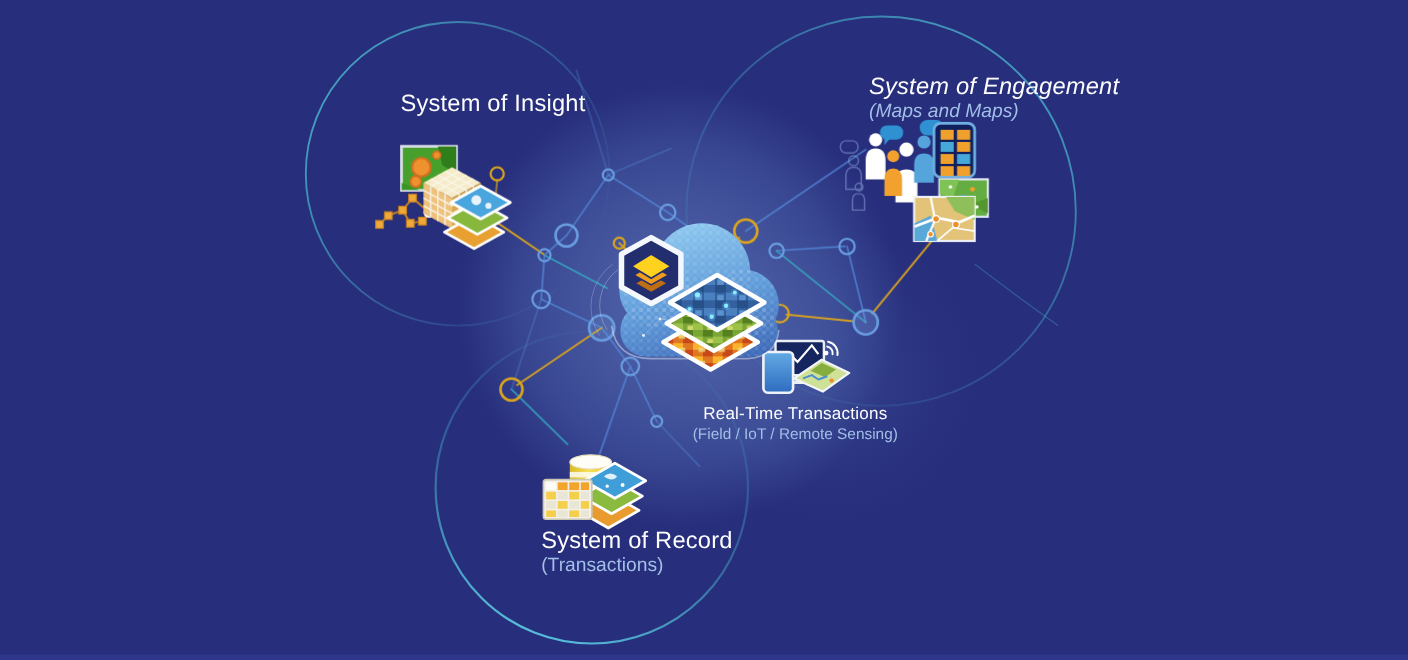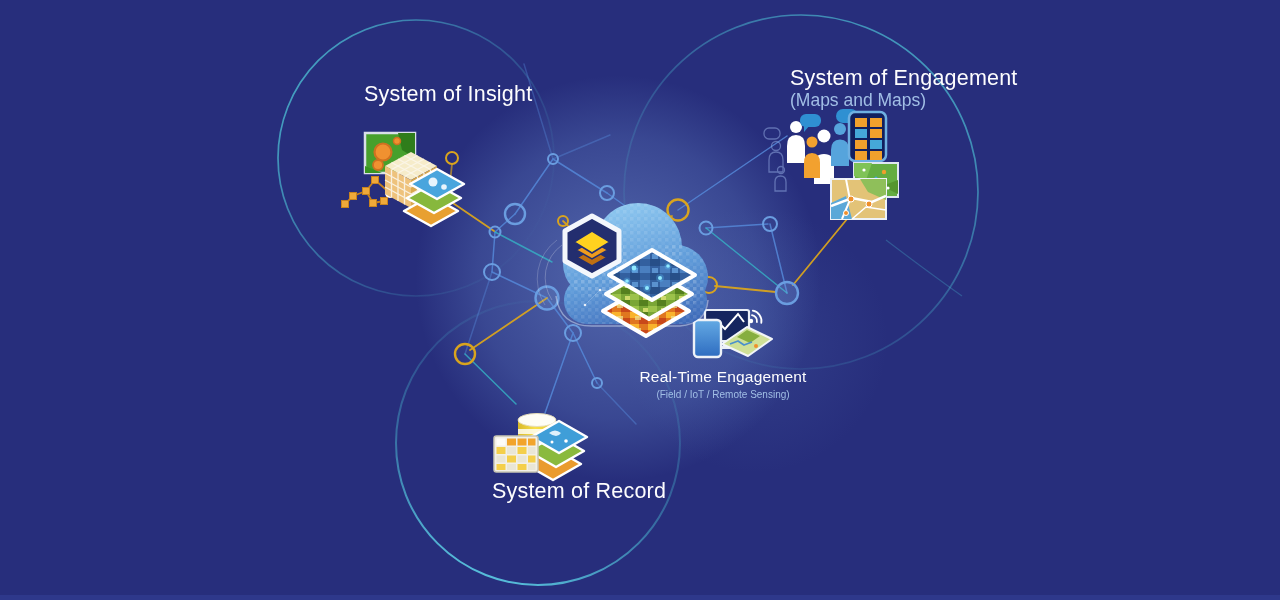--- a/index.html
+++ b/index.html
@@ -10,23 +10,23 @@
       radial-gradient(circle 270px at 618px 278px, rgba(128,162,222,0.50), rgba(110,145,210,0.26) 52%, rgba(39,46,124,0) 75%),
       radial-gradient(circle 190px at 755px 340px, rgba(95,128,195,0.20), rgba(39,46,124,0) 70%),
       #272e7c;
   }
   .bottom-band{position:absolute;left:0;bottom:0;width:1280px;height:5px;background:#303a8d;opacity:.9;}
   svg.art{position:absolute;left:0;top:0;}
   .sys-label{position:absolute;z-index:5;}
   .sys-label .t{color:#fdfdfe;font-size:21.5px;line-height:24px;letter-spacing:.2px;}
   .sys-label .s{color:#a2bfe6;font-size:17.5px;line-height:21px;}
   .sys-label.small .t{font-size:15.5px;line-height:18px;}
-  .sys-label.small .s{font-size:10px;line-height:17px;}
+  .sys-label.small .s{font-size:14px;line-height:17px;}
   .lbl-insight{left:364px;top:82px;}
-  .lbl-engagement{left:790px;top:66px;}
+  .lbl-engagement{left:790px;top:66px;font-style:italic;}
   .lbl-record{left:492px;top:479px;}
   .lbl-realtime{left:573px;top:368px;width:300px;text-align:center;}
 </style>
 </head>
 <body>
 
 <div class="stage">
 
 <svg class="art" width="1280" height="600" viewBox="0 0 1280 600">
   <defs>
@@ -417,21 +417,22 @@
   <div class="t">System of Insight</div>
 </div>
 
 <div class="sys-label lbl-engagement">
   <div class="t">System of Engagement</div>
   <div class="s">(Maps and Maps)</div>
 </div>
 
 <div class="sys-label lbl-record">
   <div class="t">System of Record</div>
+  <div class="s">(Transactions)</div>
 </div>
 
 <div class="sys-label small lbl-realtime">
-  <div class="t">Real-Time Engagement</div>
+  <div class="t">Real-Time Transactions</div>
   <div class="s">(Field / IoT / Remote Sensing)</div>
 </div>
 
 <div class="bottom-band"></div>
 </div>
 
 </body></html>

